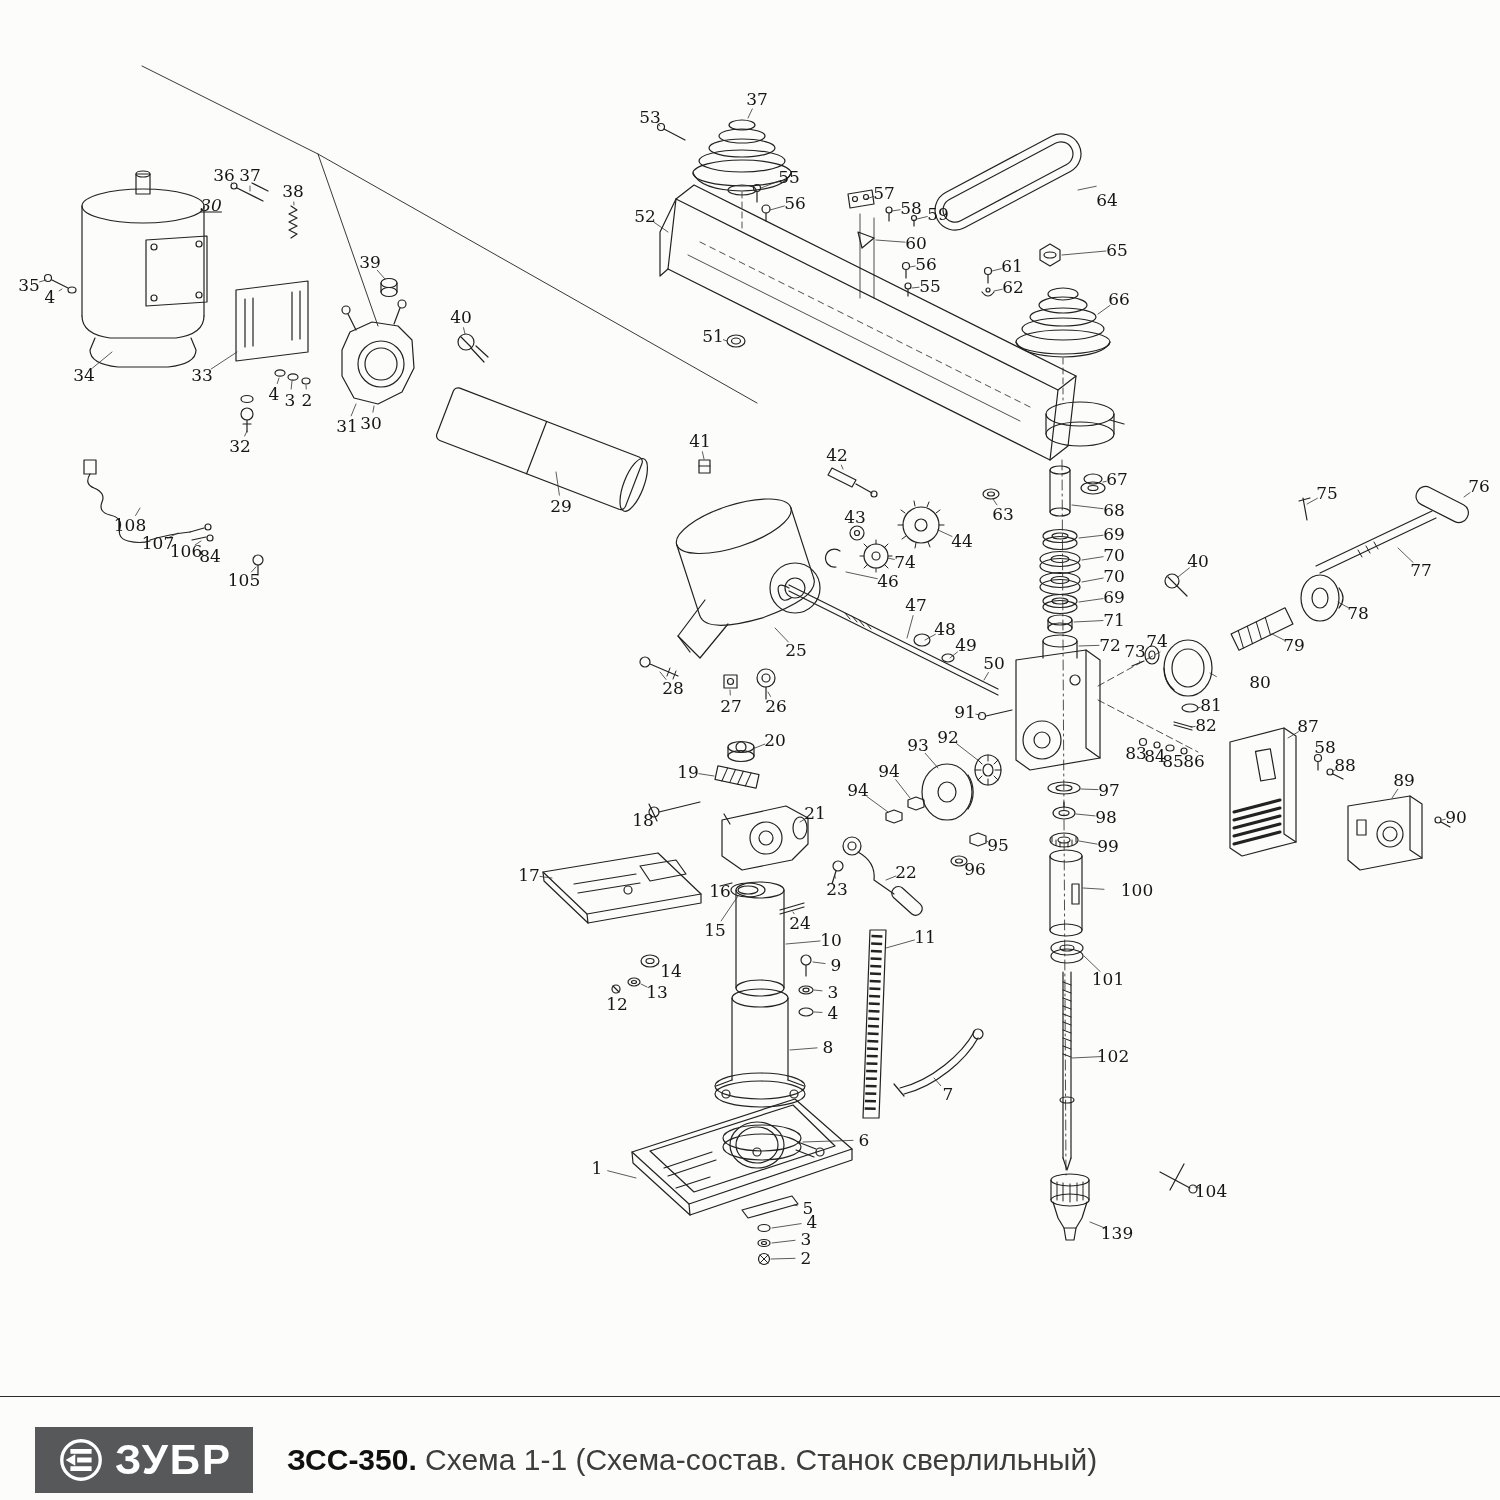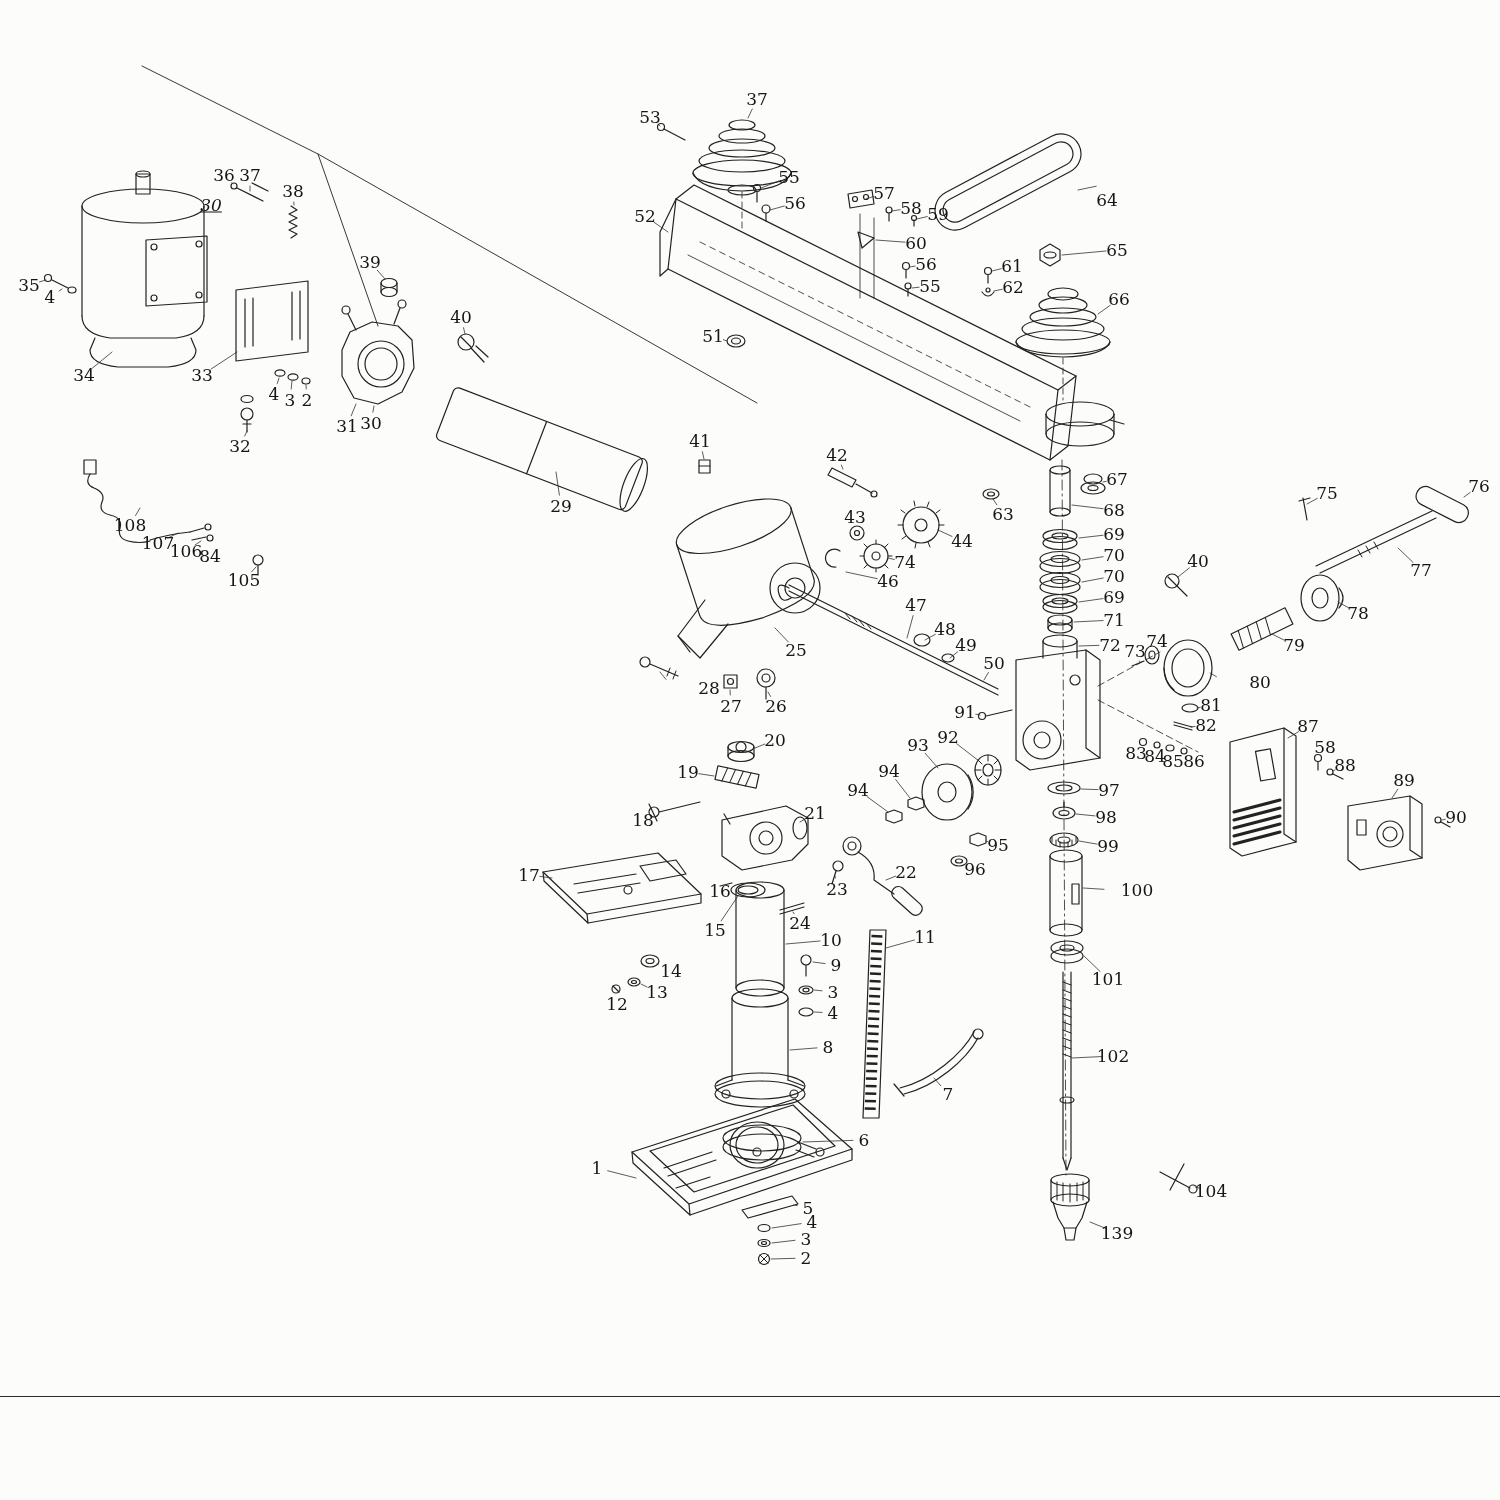--- a/index.html
+++ b/index.html
@@ -604,21 +604,21 @@
         <span class="part-label" style="left: 837px; top: 455px;">42</span>
         <span class="part-label" style="left: 855px; top: 517px;">43</span>
         <span class="part-label" style="left: 962px; top: 541px;">44</span>
         <span class="part-label" style="left: 905px; top: 562px;">74</span>
         <span class="part-label" style="left: 888px; top: 581px;">46</span>
         <span class="part-label" style="left: 916px; top: 605px;">47</span>
         <span class="part-label" style="left: 945px; top: 629px;">48</span>
         <span class="part-label" style="left: 966px; top: 645px;">49</span>
         <span class="part-label" style="left: 994px; top: 663px;">50</span>
         <span class="part-label" style="left: 796px; top: 650px;">25</span>
-        <span class="part-label" style="left: 673px; top: 688px; margin-left: 36px;">28</span>
+        <span class="part-label" style="left: 673px; top: 688px;">28</span>
         <span class="part-label" style="left: 731px; top: 706px;">27</span>
         <span class="part-label" style="left: 776px; top: 706px;">26</span>
         <span class="part-label" style="left: 1003px; top: 514px;">63</span>
         <span class="part-label" style="left: 1117px; top: 479px;">67</span>
         <span class="part-label" style="left: 1114px; top: 510px;">68</span>
         <span class="part-label" style="left: 1114px; top: 534px;">69</span>
         <span class="part-label" style="left: 1114px; top: 555px;">70</span>
         <span class="part-label" style="left: 1114px; top: 576px;">70</span>
         <span class="part-label" style="left: 1114px; top: 597px;">69</span>
         <span class="part-label" style="left: 1114px; top: 620px;">71</span>
@@ -688,14 +688,25 @@
         <span class="part-label" style="left: 158px; top: 543px;">107</span>
         <span class="part-label" style="left: 186px; top: 551px;">106</span>
         <span class="part-label" style="left: 210px; top: 556px;">84</span>
         <span class="part-label" style="left: 244px; top: 580px;">105</span>
       </div>
   </div>
 
   <div class="footer-rule"></div>
 
   <div class="footer">
+    <div class="logo">
+      <svg width="50" height="50" viewBox="0 0 52 52">
+        <circle cx="26" cy="26" r="20" fill="none" stroke="#ffffff" stroke-width="3.5"></circle>
+        <path d="M15,17 H37 M22,26 H37 M15,35 H37" stroke="#ffffff" stroke-width="5" fill="none"></path>
+        <path d="M10,26 l10,-6 v12 z" fill="#ffffff"></path>
+      </svg>
+      <span class="logo-text">ЗУБР</span>
+    </div>
+    <div class="title">
+      <span class="model">ЗСС-350.</span><span> Схема 1-1 (Схема-состав. Станок сверлильный)</span>
+    </div>
   </div>
 </div>
 
 </body></html>

